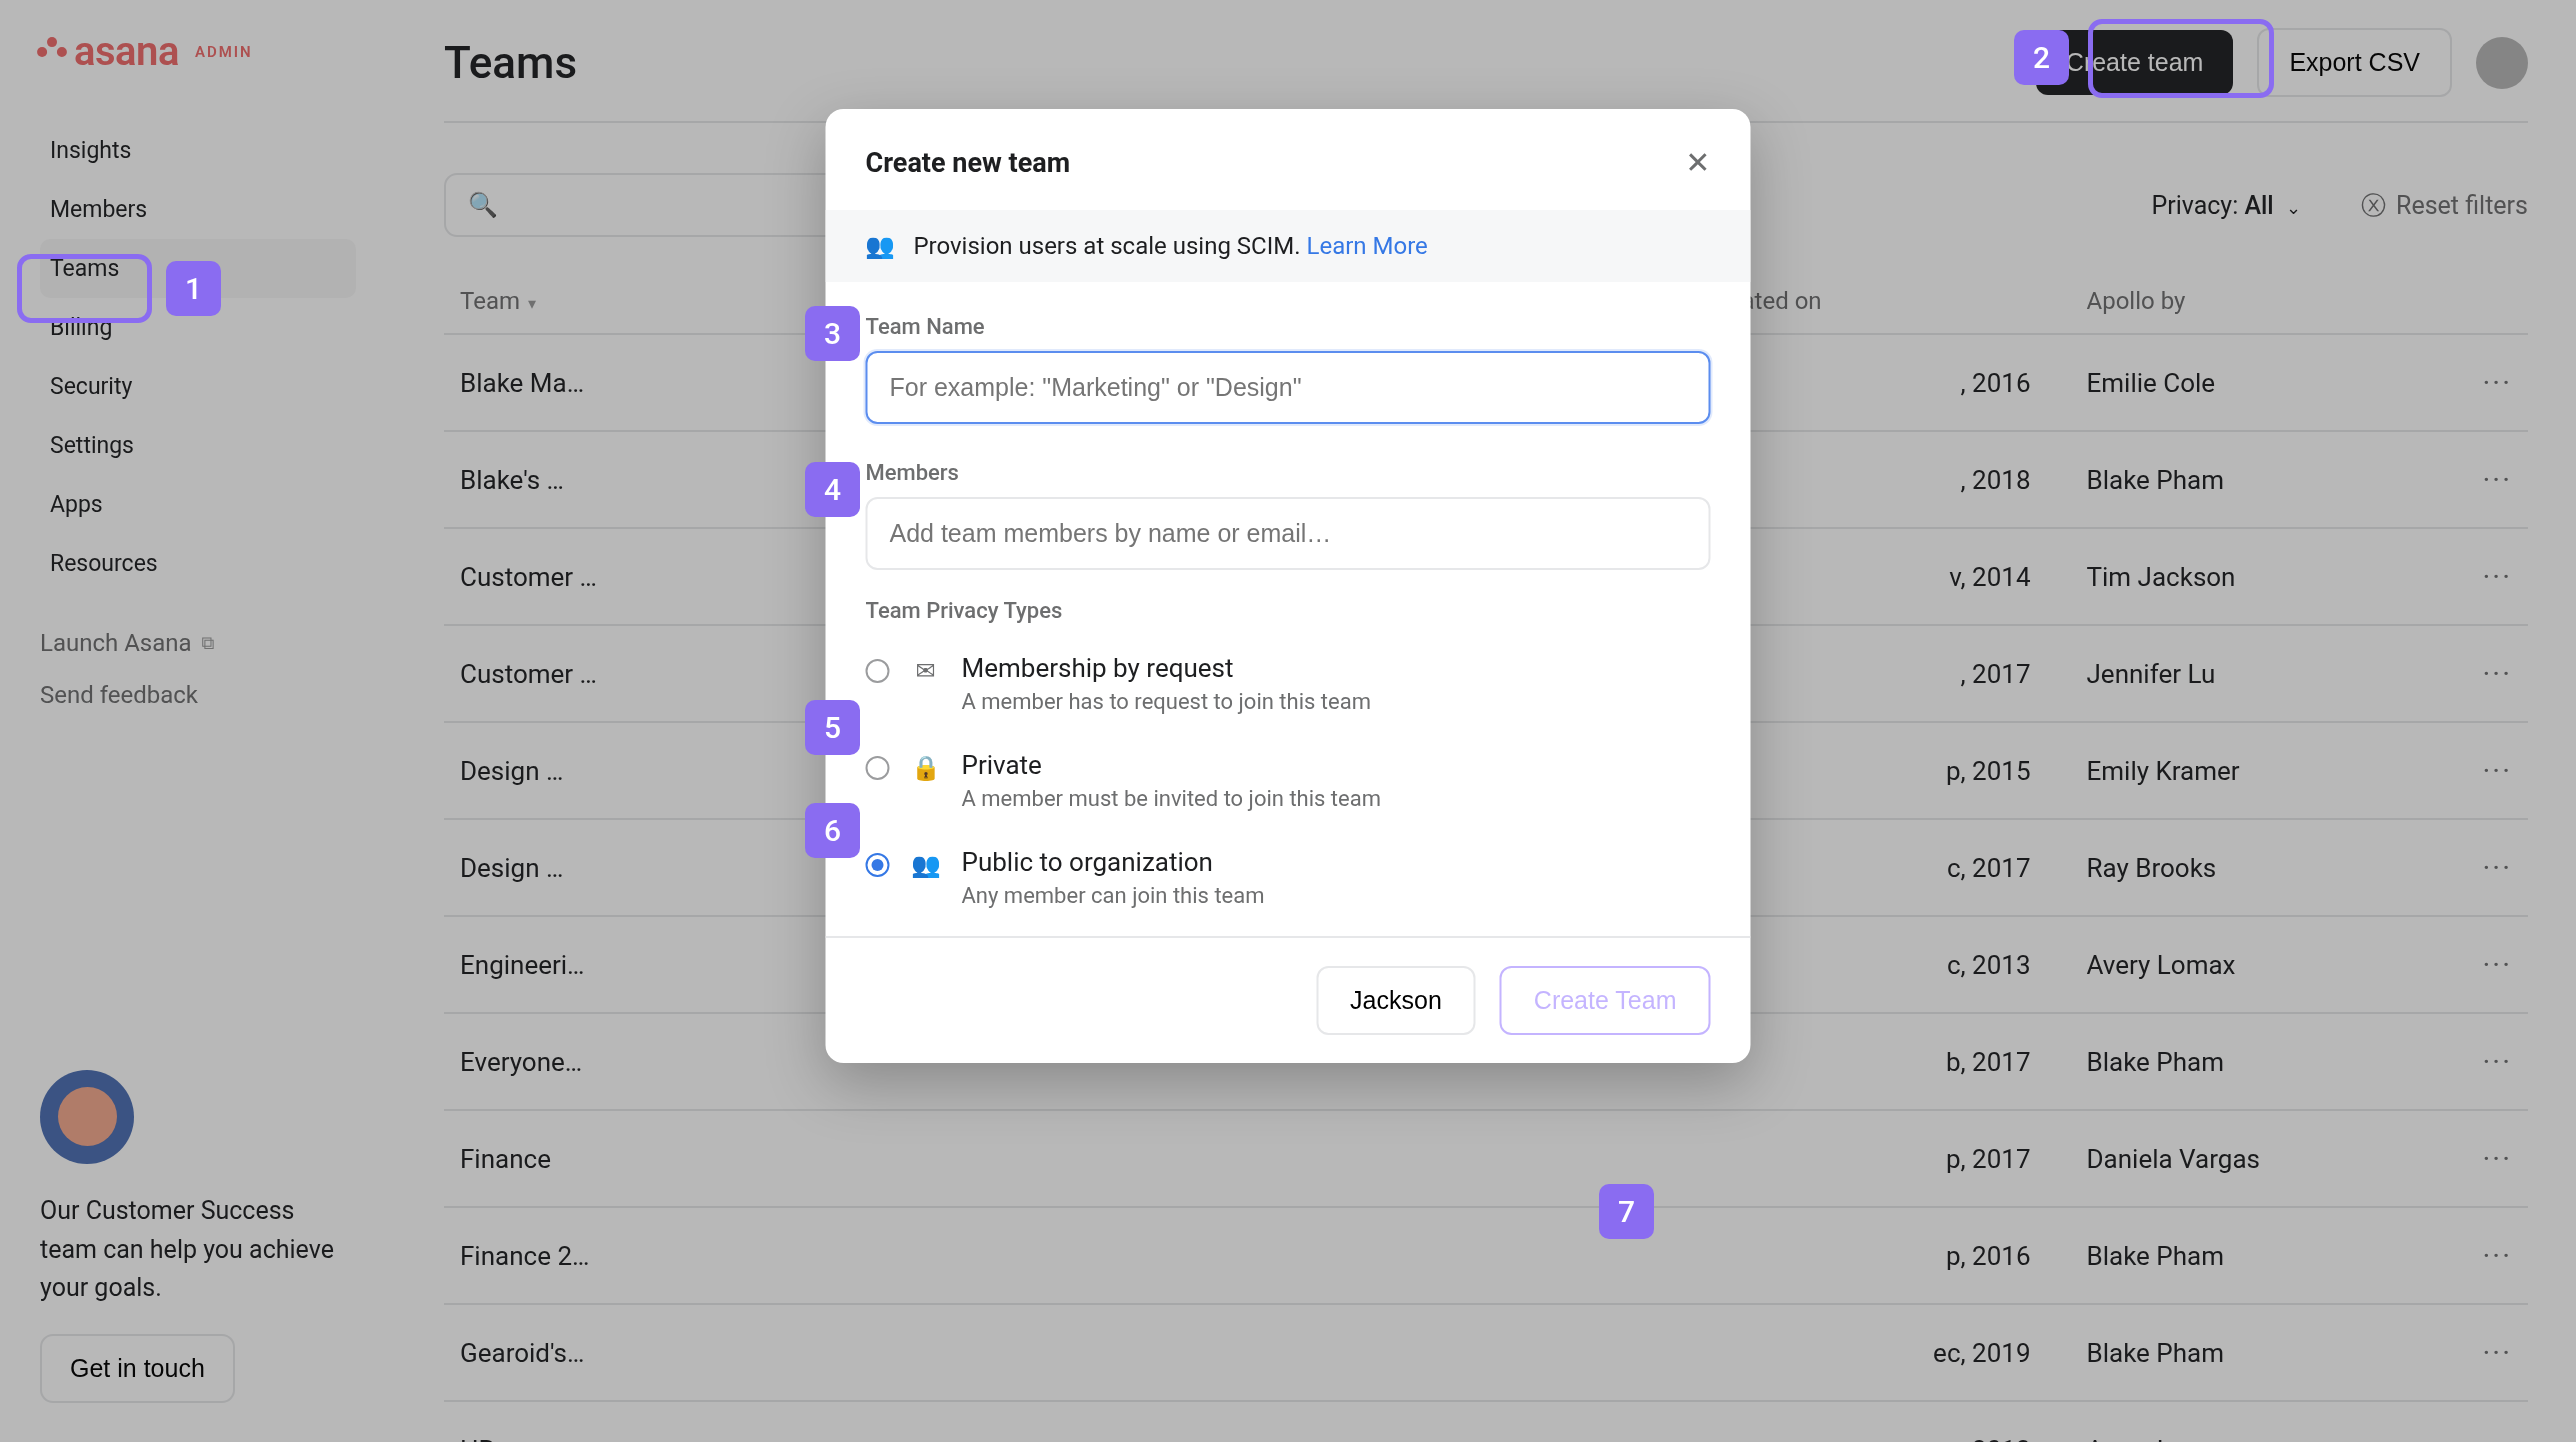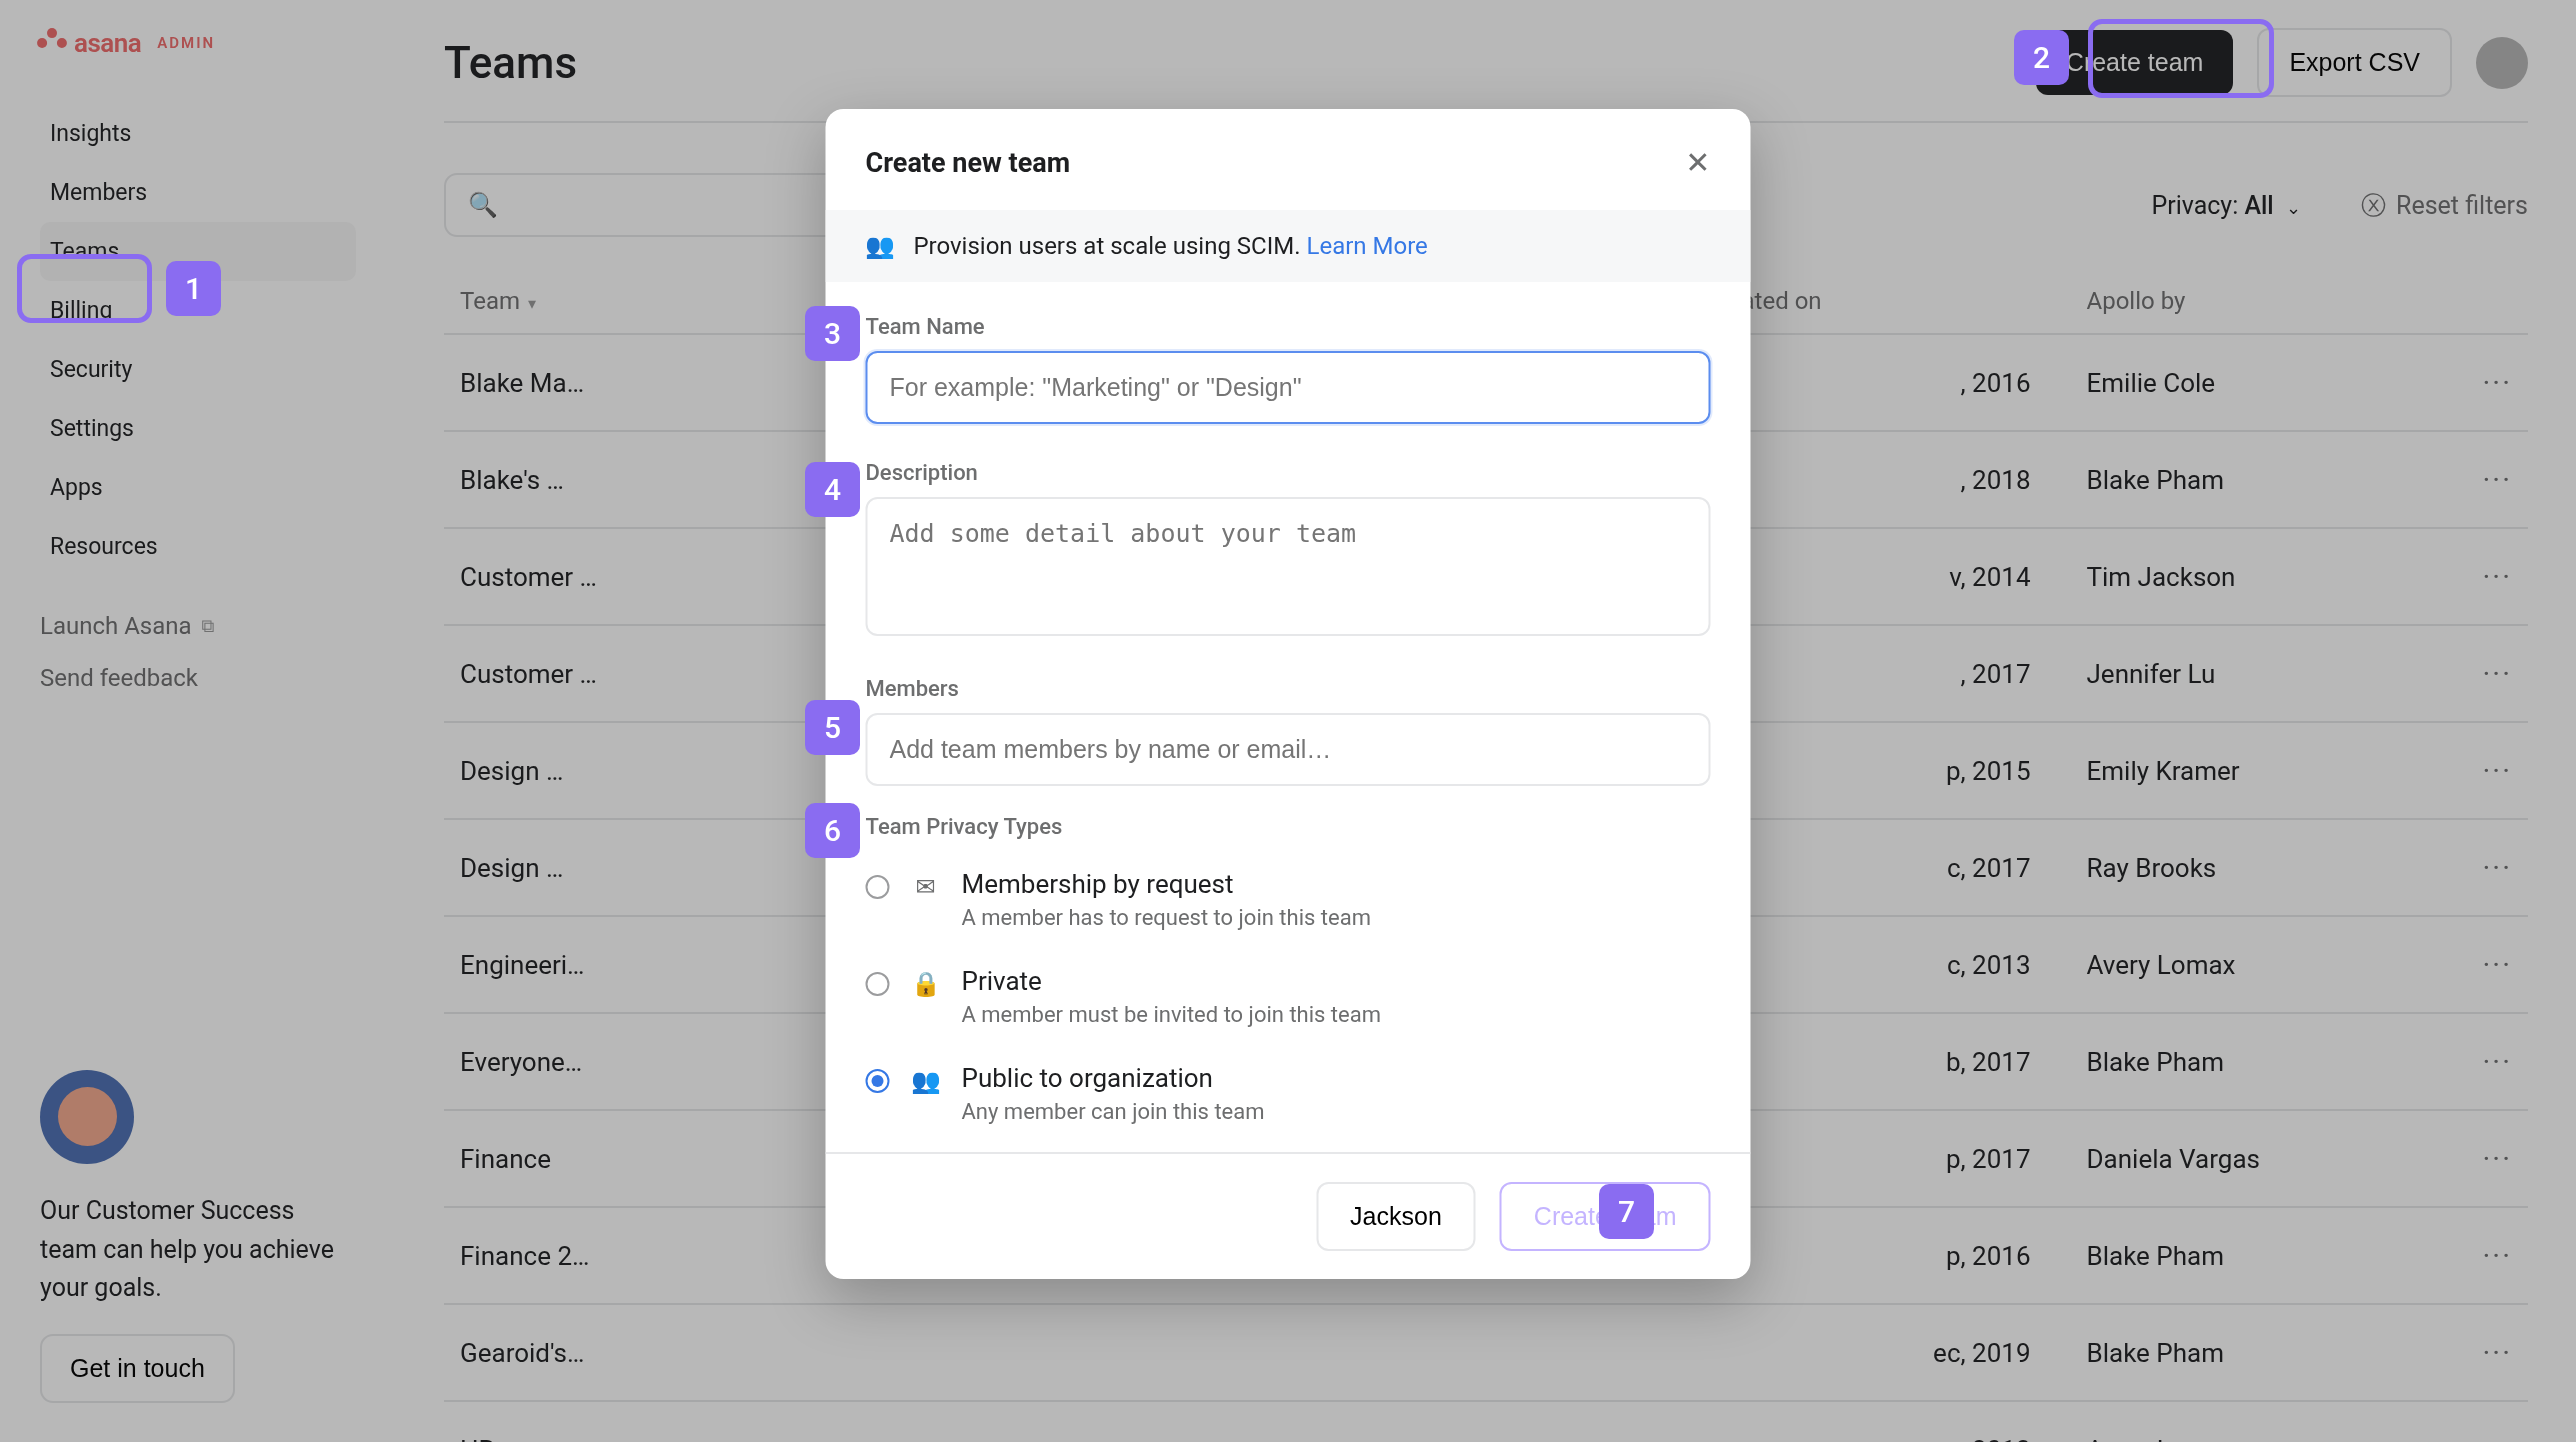--- a/index.html
+++ b/index.html
@@ -23,21 +23,21 @@
   
   .app { display:flex; width:100%; height:100%; }
   .sidebar { width:396px; padding:28px 40px 40px 40px; display:flex; flex-direction:column; }
   .main { flex:1; padding:28px 48px 0 48px; display:flex; flex-direction:column; }
 
   
   .logo { display:flex; align-items:center; gap:10px; margin-bottom:46px; }
   .logo-dots { display:grid; grid-template-columns:repeat(2,10px); grid-template-rows:repeat(2,10px); gap:4px; transform:rotate(45deg); }
   .logo-dots span { width:10px; height:10px; border-radius:50%; background:var(--brand-orange); }
   .logo-dots span:nth-child(4){ visibility:hidden; }
-  .logo-word { font-size:26px; font-weight:600; color:var(--brand-orange); letter-spacing:-0.5px;text-align:right; }
+  .logo-word { font-size:40px; font-weight:600; color:var(--brand-orange); letter-spacing:-0.5px;text-align:right; }
   .logo-admin { font-size:15px; font-weight:600; color:var(--brand-orange); letter-spacing:2px; margin-left:6px; }
 
   .nav-item { padding:16px 10px; font-size:23px; color:var(--text); cursor:pointer; border-radius:10px; }
   .nav-item.active { background:var(--bg-muted); }
 
   .sidebar-lower { margin-top:24px; }
   .sidebar-link { display:flex; align-items:center; gap:10px; font-size:24px; color:var(--text-muted); padding:12px 0; cursor:pointer; }
   .ext-icon { font-size:18px; opacity:.7; }
 
   .sidebar-bottom { margin-top:auto; }
@@ -317,24 +317,20 @@
   <div class="modal-banner">
     <span style="font-size:24px;">👥</span>
     <span><span>Provision users at scale using SCIM.</span> <span class="banner-link">Learn More</span></span>
   </div>
   <div class="modal-body">
     <div class="field-wrap">
       <div class="field-label">Team Name</div>
       <input class="input-text focus" placeholder="For example: &quot;Marketing&quot; or &quot;Design&quot;" style="">
     </div>
     <div class="field-wrap">
-      <div class="field-label">Description</div>
-      <textarea class="textarea" placeholder="Add some detail about your team" style=""></textarea>
-    </div>
-    <div class="field-wrap">
       <div class="field-label">Members</div>
       <input class="input-text" placeholder="Add team members by name or email…" style="">
     </div>
     <div class="field-label" style="margin-top:-8px;">Team Privacy Types</div>
 
     <div class="radio-row">
       <div class="radio-dot"></div>
       <div class="radio-icon">✉︎</div>
       <div class="radio-main">
         <div class="radio-title">Membership by request</div>

